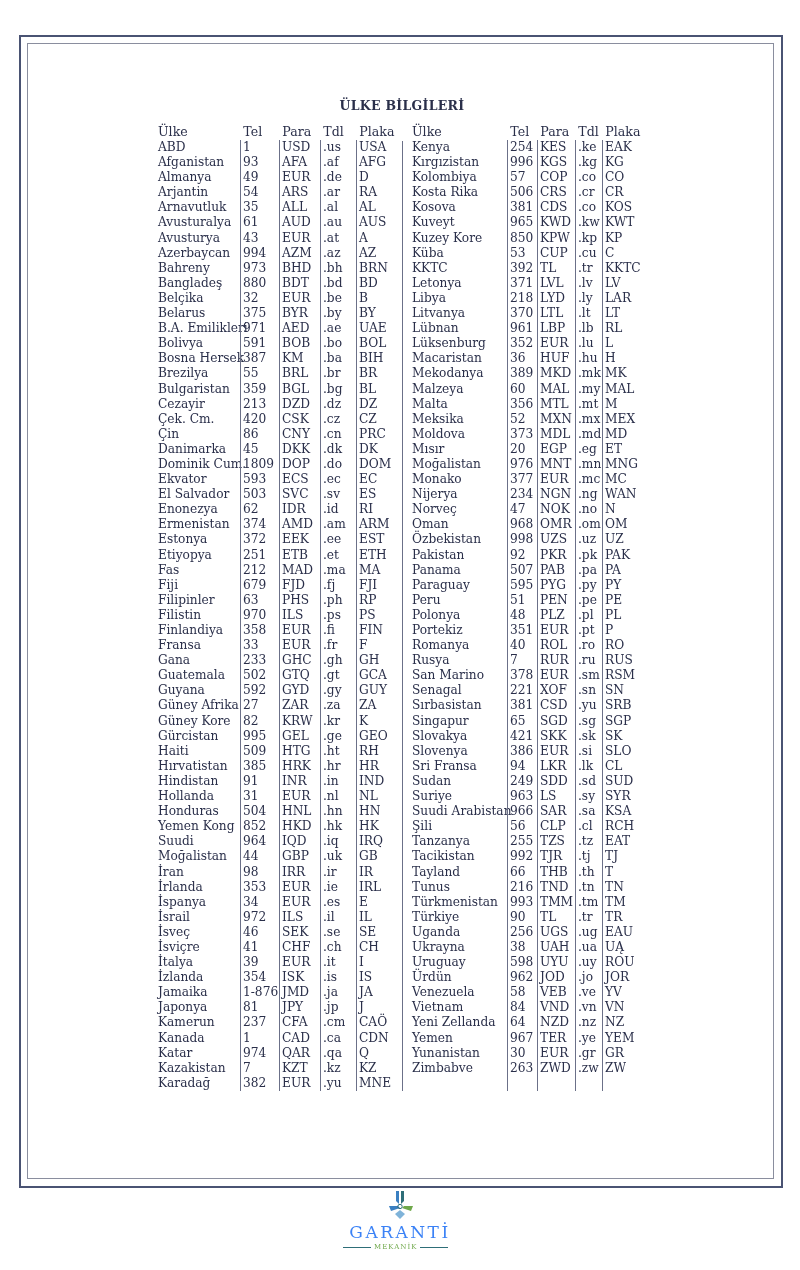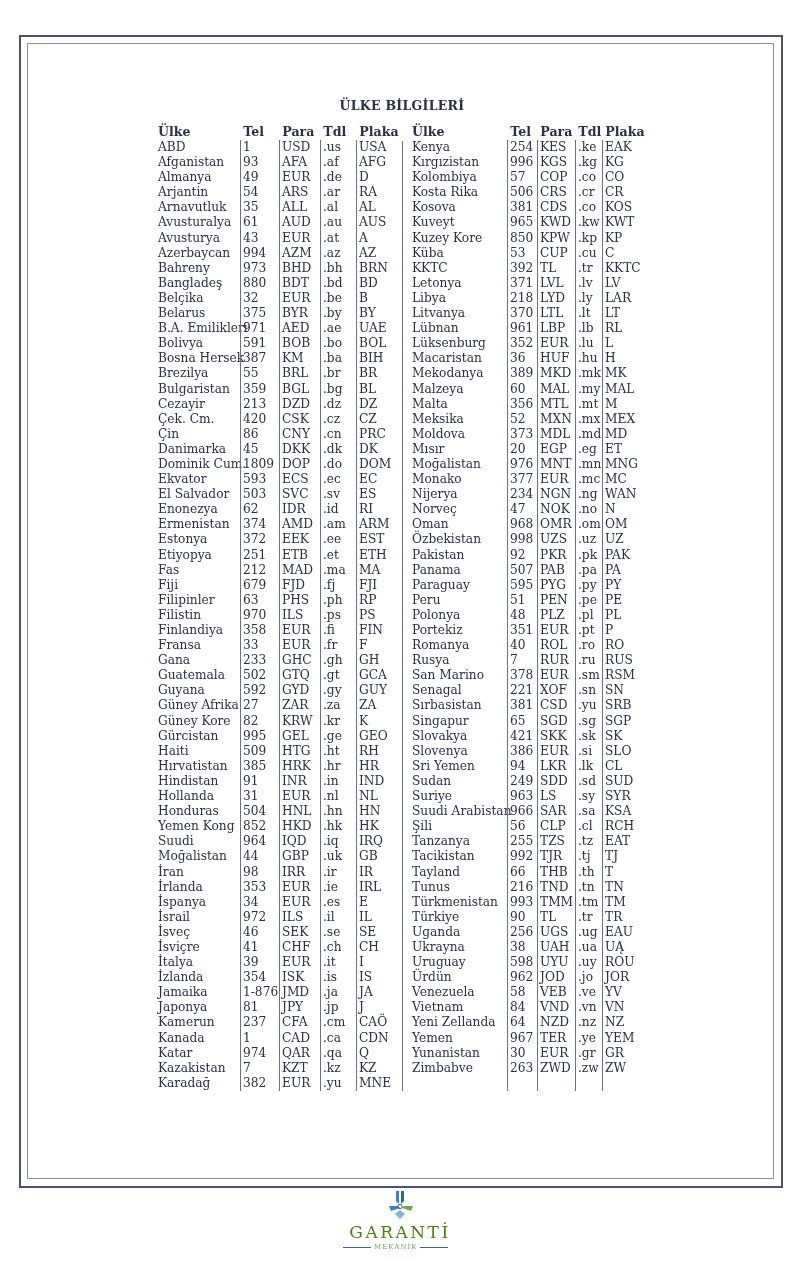--- a/index.html
+++ b/index.html
@@ -24,28 +24,28 @@
   .l-country { width: 82px; }
   .l-tel { width: 39px; }
   .l-para { width: 41px; }
   .l-tdl { width: 36px; }
   .l-plaka { width: 44px; }
   .r-country { width: 95px; }
   .r-tel { width: 30px; }
   .r-para { width: 38px; }
   .r-tdl { width: 27px; }
   .r-plaka { width: 44px; }
-  .row.head .cell { font-weight: bold; }
+  .row.head .cell { font-weight: normal; }
   .sep { position: absolute; left: 402px; top: 141px; height: 950px; border-left: 1.3px solid #6b7088; }
   .empty .cell { color: transparent; }
   .logo { position: absolute; left: 340px; top: 1190px; width: 120px; height: 70px; }
   .logo-mark { position: absolute; left: 45px; top: 0; width: 30px; height: 30px; }
   .logo-name {
     position: absolute; left: 0; width: 120px; top: 32px; text-align: center;
-    font-size: 17px; letter-spacing: 2.5px; color: #4d7c0f; font-family: "DejaVu Serif", serif;
+    font-size: 17px; letter-spacing: 2.5px; color: #3b82f6; font-family: "DejaVu Serif", serif;
   }
   .logo-sub {
     position: absolute; left: 0; width: 120px; top: 53px; font-size: 7px;
     letter-spacing: 1px; color: #6fa84a; font-family: "DejaVu Serif", serif;
   }
   .logo-sub::before, .logo-sub::after {
     content: ""; display: inline-block; width: 28px; height: 1px; background: #2e6e78; vertical-align: middle; margin: 0 3px;
   }
 </style>
 </head>
@@ -801,21 +801,21 @@
         <div class="cell r-plaka ruled">SK</div>
       </div>
       <div class="row body">
         <div class="cell r-country">Slovenya</div>
         <div class="cell r-tel ruled">386</div>
         <div class="cell r-para ruled">EUR</div>
         <div class="cell r-tdl ruled">.si</div>
         <div class="cell r-plaka ruled">SLO</div>
       </div>
       <div class="row body">
-        <div class="cell r-country">Sri Yemen</div>
+        <div class="cell r-country">Sri Fransa</div>
         <div class="cell r-tel ruled">94</div>
         <div class="cell r-para ruled">LKR</div>
         <div class="cell r-tdl ruled">.lk</div>
         <div class="cell r-plaka ruled">CL</div>
       </div>
       <div class="row body">
         <div class="cell r-country">Sudan</div>
         <div class="cell r-tel ruled">249</div>
         <div class="cell r-para ruled">SDD</div>
         <div class="cell r-tdl ruled">.sd</div>

